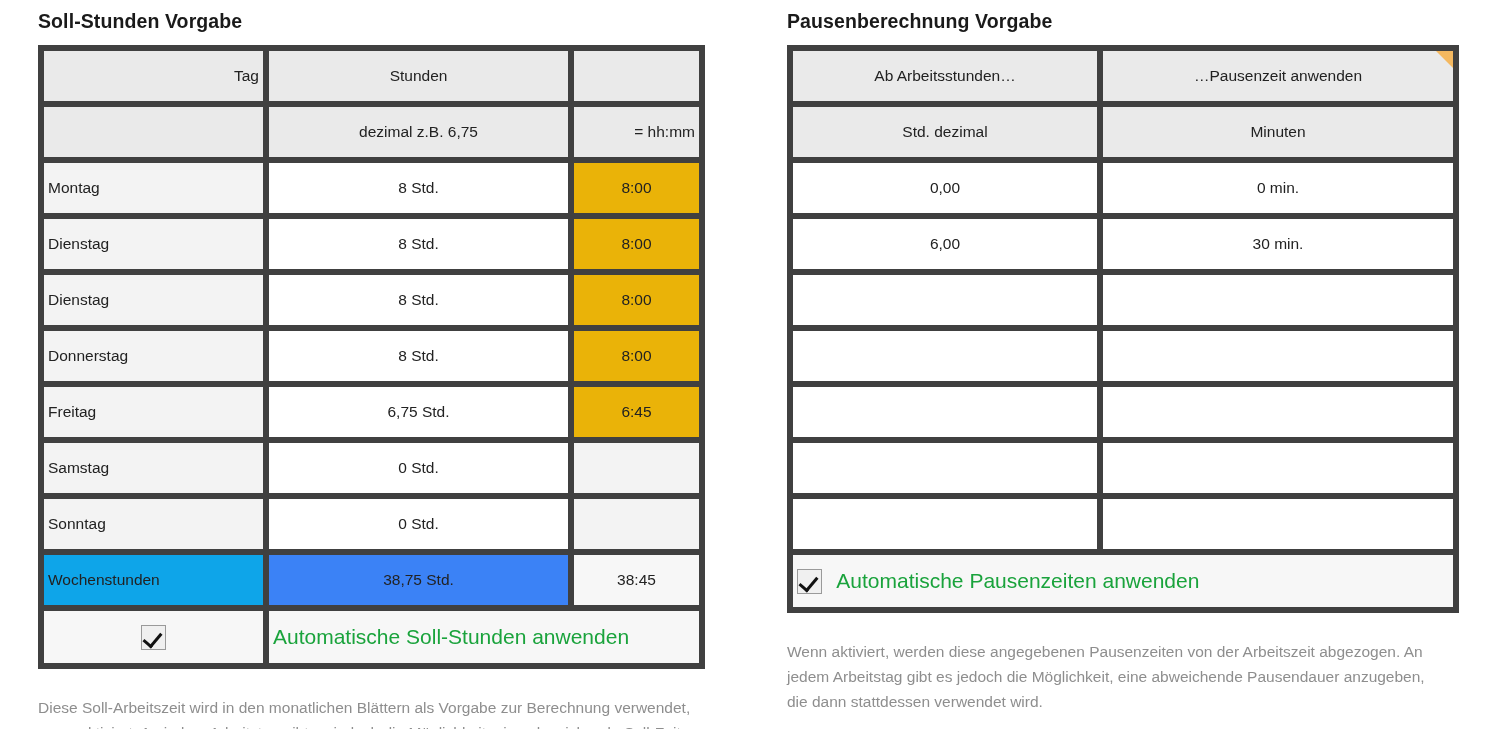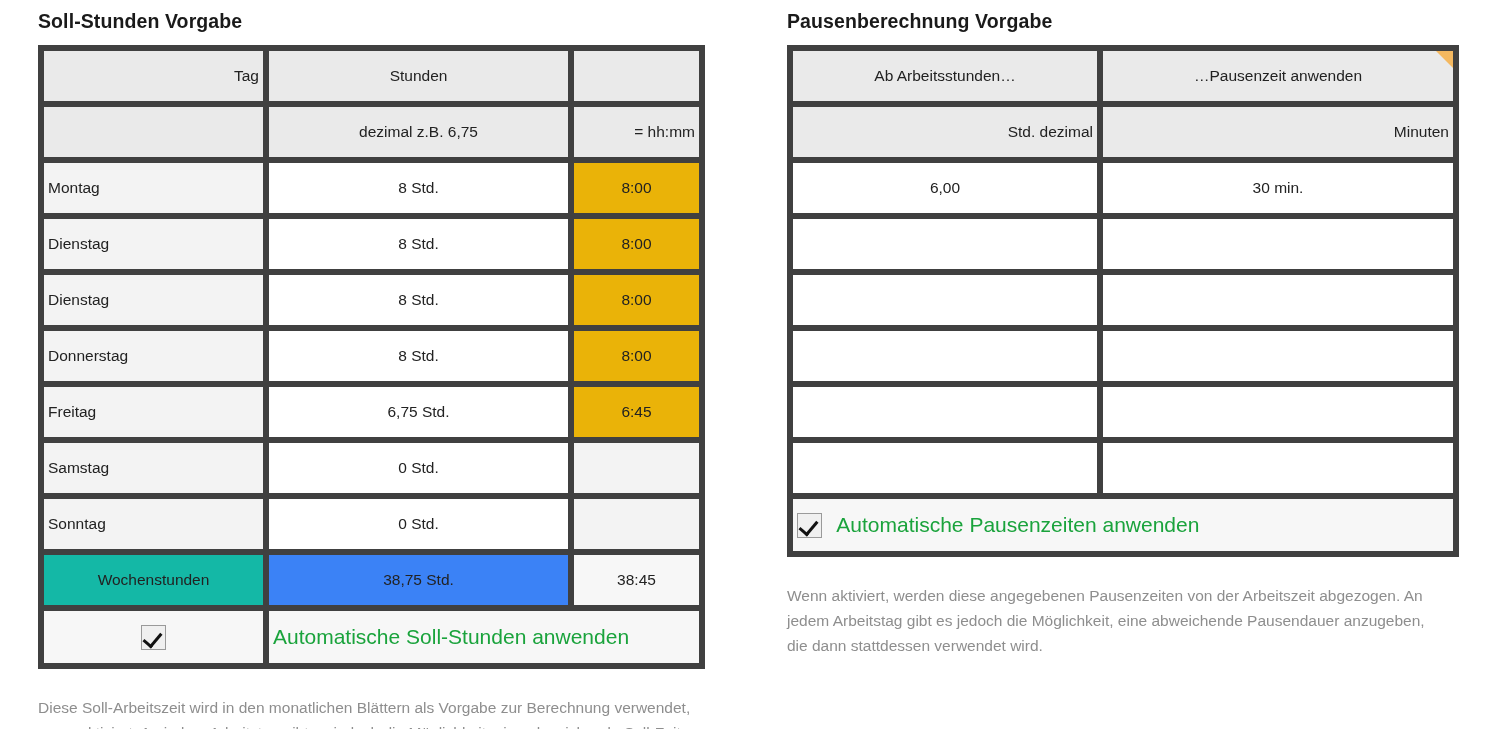--- a/index.html
+++ b/index.html
@@ -101,26 +101,25 @@
   .val-muted { color: #bdbdbd; }
   .hhmm-cell {
     text-align: center;
     height: 42px;
     color: #1aa33c;
     background: #eab308;
   }
   .hhmm-empty { background: #f3f3f3; }
 
   .sum-label {
-    background: #14b8a6;
+    background: #0ea5e9;
     font-weight: bold;
     font-size: 16px;
     padding-left: 9px;
     height: 42px;
-    text-align: center;
   }
   .sum-val {
     background: #3b82f6;
     text-align: center;
     font-weight: bold;
     font-size: 16px;
     height: 42px;
   }
   .sum-hhmm {
     background: #f7f7f7;
@@ -176,21 +175,21 @@
     height: 42px;
     text-align: center;
     font-weight: bold;
     font-size: 16px;
     color: #1aa33c;
     position: relative;
   }
   .p-hdr-sub {
     background: #eaeaea;
     height: 42px;
-    text-align: right;
+    text-align: center;
     font-size: 15.5px;
     color: #9b9b9b;
   }
   .p-val {
     height: 42px;
     text-align: center;
     background: #ffffff;
     font-size: 15.5px;
   }
   .p-empty { height: 42px; background: #ffffff; }
@@ -314,20 +313,24 @@
           <span>…Pausenzeit anwenden</span>
           <span class="corner-note"></span>
         </td>
       </tr>
       <tr>
         <td class="p-hdr-sub">Std. dezimal</td>
         <td class="p-hdr-sub">Minuten</td>
       </tr>
 
       <tr>
+        <td class="p-val">0,00</td>
+        <td class="p-val">0 min.</td>
+      </tr>
+      <tr>
         <td class="p-val">6,00</td>
         <td class="p-val">30 min.</td>
       </tr>
       <tr>
         <td class="p-val p-empty"></td>
         <td class="p-val p-empty"></td>
       </tr>
       <tr>
         <td class="p-val p-empty"></td>
         <td class="p-val p-empty"></td>

